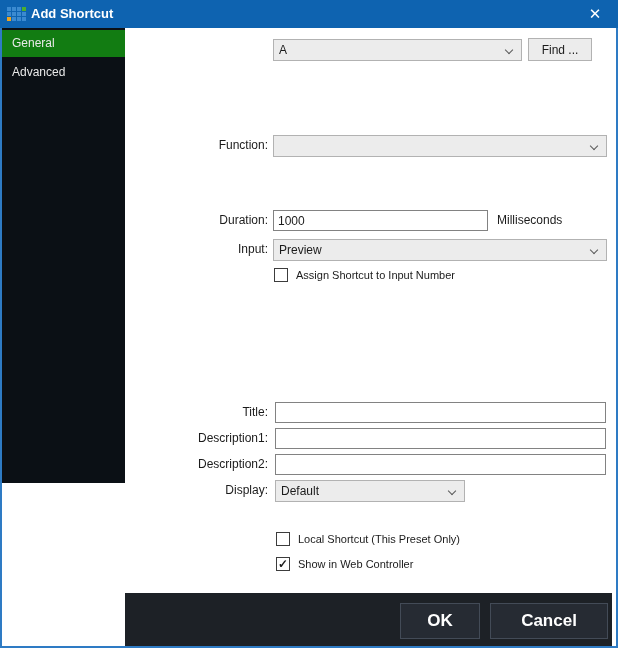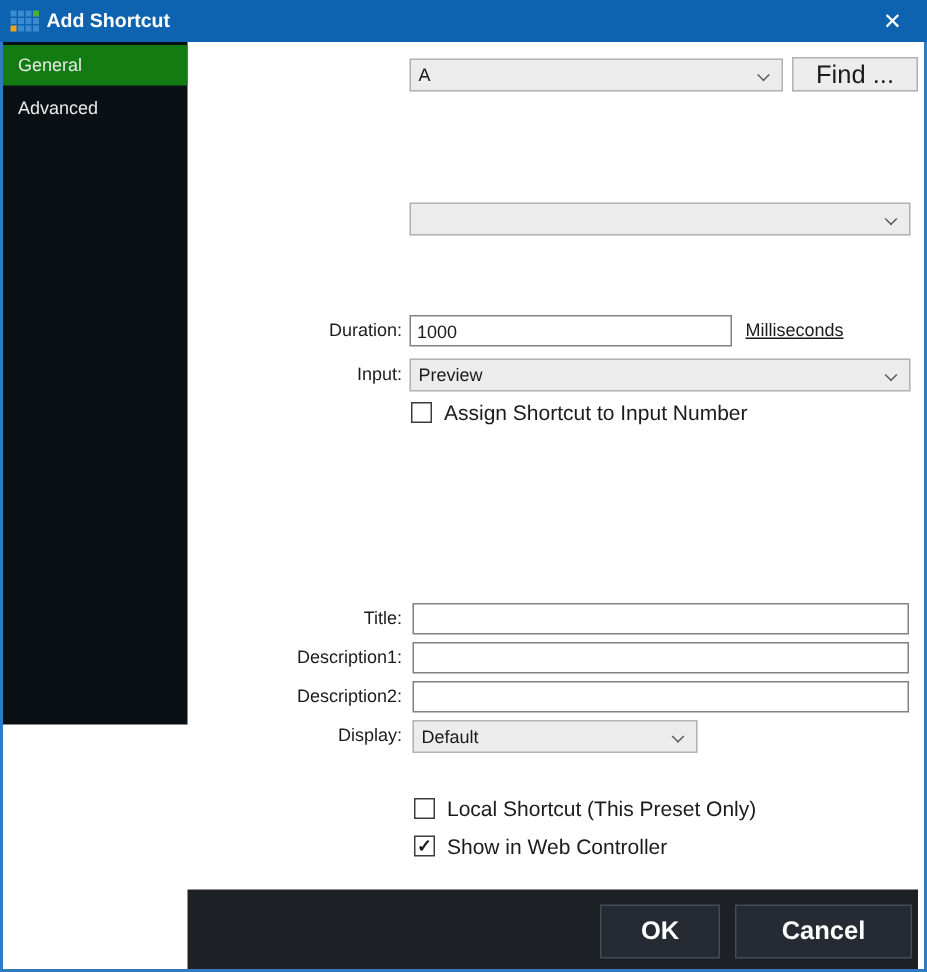--- a/index.html
+++ b/index.html
@@ -39,26 +39,26 @@
   .side-tab{height:27px;line-height:27px;color:#e9e9e9;font-size:12px;padding-left:10px;margin-top:2px;}
   .side-tab.active{background:var(--tab-green);}
   
   .footer{position:absolute;left:125px;top:593px;width:487px;height:53px;background:var(--footer);}
   
   .lbl{position:absolute;left:130px;width:138px;height:21px;line-height:21px;text-align:right;font-size:12px;color:var(--text-dark);}
   .lbl.bold{font-weight:bold;}
   .combo{position:absolute;background:var(--control-bg);border:1px solid var(--control-border);height:22px;font-size:12px;color:var(--text-dark);line-height:20px;padding-left:5px;}
   .combo .chev{position:absolute;right:9px;top:7px;width:6px;height:6px;border-right:1px solid #5a5a5a;border-bottom:1px solid #5a5a5a;transform:rotate(45deg);}
   .tinput{position:absolute;height:21px;border:1px solid var(--input-border);background:#fff;font-size:12px;color:var(--text-dark);padding:0 4px;font-family:"Liberation Sans", sans-serif;outline:none;}
-  .find-btn{position:absolute;left:528px;top:38px;width:84px;height:23px;background:var(--control-bg);border:1px solid var(--control-border);font-size:17px;color:var(--text-dark);font-family:"Liberation Sans", sans-serif;}
-  .unit{position:absolute;font-size:12px;color:var(--text-dark);height:21px;line-height:21px;text-decoration:underline;}
+  .find-btn{position:absolute;left:528px;top:38px;width:64px;height:23px;background:var(--control-bg);border:1px solid var(--control-border);font-size:12px;color:var(--text-dark);font-family:"Liberation Sans", sans-serif;}
+  .unit{position:absolute;font-size:12px;color:var(--text-dark);height:21px;line-height:21px;}
   .checkbox{position:absolute;width:14px;height:14px;background:#fff;border:1px solid #3c3c3c;font-size:12px;line-height:12px;text-align:center;color:#1a1a1a;}
   .checkbox .checkmark{display:none;font-weight:bold;}
   .checkbox.checked .checkmark{display:inline;}
-  .cb-label{position:absolute;font-size:14px;color:var(--text-dark);height:16px;line-height:16px;}
+  .cb-label{position:absolute;font-size:11px;color:var(--text-dark);height:16px;line-height:16px;}
   .dark-btn{position:absolute;background:var(--btn-dark);border:1px solid var(--btn-border);color:#fff;font-size:17px;font-weight:bold;font-family:"Liberation Sans", sans-serif;}
 </style>
 </head>
 <body>
 
 <div class="window">
 
   <div class="titlebar">
     <div class="app-logo">
       <i></i>
@@ -82,20 +82,21 @@
     <div class="side-tab active">General</div>
     <div class="side-tab">Advanced</div>
   </div>
 
   <div class="combo" style="left:273px;top:39px;width:249px;">
     <span>A</span>
     <span class="chev"></span>
   </div>
   <button class="find-btn">Find ...</button>
 
+  <div class="lbl" style="top:135px;">Function:</div>
   <div class="combo" style="left:273px;top:135px;width:334px;">
     <span></span>
     <span class="chev"></span>
   </div>
 
   <div class="lbl" style="top:210px;">Duration:</div>
   <input class="tinput" style="left: 273px; top: 210px; width: 215px;" value="1000">
   <div class="unit" style="left:497px;top:210px;">Milliseconds</div>
 
   <div class="lbl" style="top:239px;">Input:</div>

